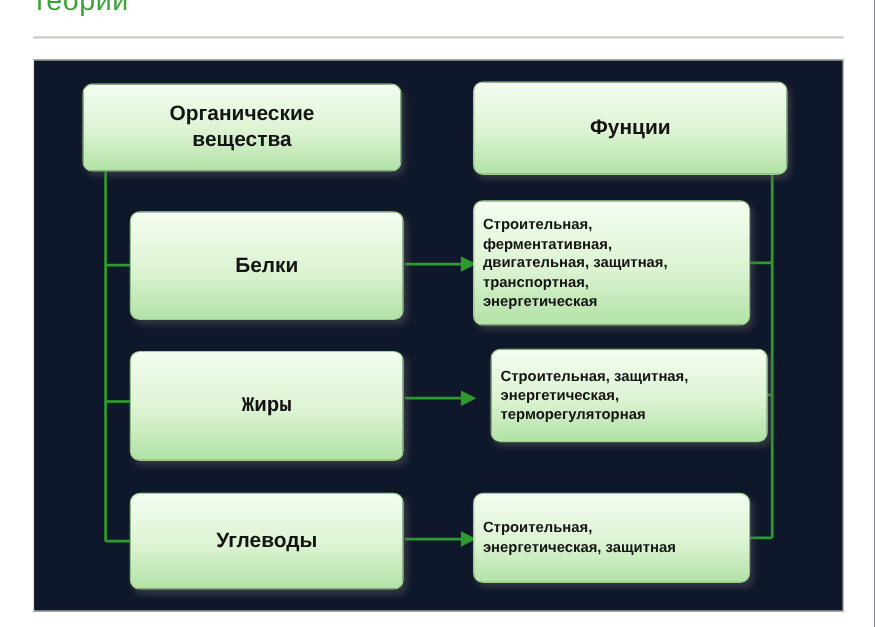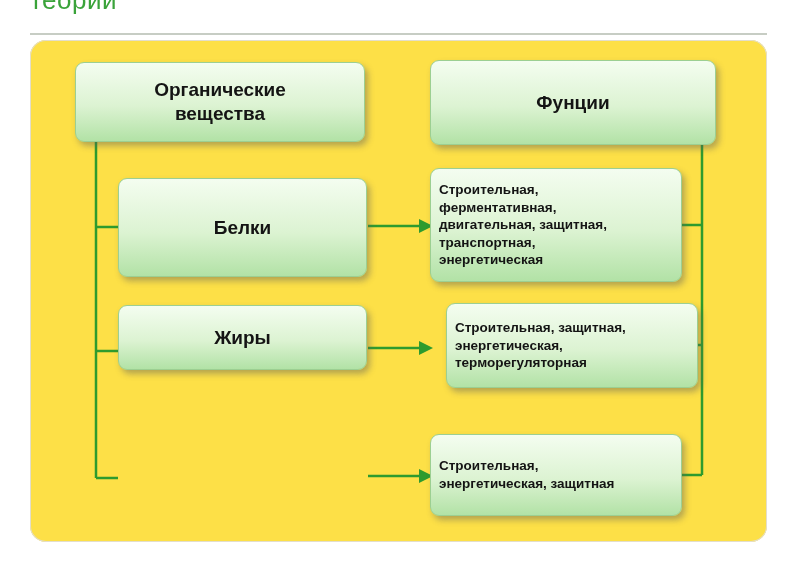--- a/index.html
+++ b/index.html
@@ -17,24 +17,24 @@
     cursor: pointer;
   }
 
   .top-rule {
     position: absolute; left: 30px; top: 33px;
     width: 737px; height: 2px;
     background: #c7cdc4;
   }
 
   .panel {
-    position: absolute; left: 30px; top: 40px;
+    position: absolute; left: 30px; top: 54px;
     width: 737px; height: 502px;
-    background: #fde047;
-    border-radius: 16px;
+    background: #0f172a;
+    border-radius: 0;
     box-shadow: inset 0 0 0 1px #e3decb;
   }
 
   .connectors {
     position: absolute; left: 0; top: 0;
     width: 737px; height: 502px;
   }
 
   .gbox {
     position: absolute;
@@ -47,21 +47,21 @@
     white-space: pre-line;
     box-sizing: border-box;
   }
 
   .hdr { font-size: 19px; line-height: 1.25; }
   .header-left  { left: 45px;  top: 22px; width: 290px; height: 80px; }
   .header-right { left: 400px; top: 20px; width: 286px; height: 85px; }
 
   .label-box { left: 88px; width: 249px; font-size: 19px; }
   .lb-0 { top: 138px; height: 99px; }
-  .lb-1 { top: 265px; height: 65px; }
+  .lb-1 { top: 265px; height: 100px; font-family: Liberation Mono, monospace; }
   .lb-2 { top: 394px; height: 88px; }
 
   .fn-box {
     left: 400px; width: 252px;
     font-size: 13.5px; line-height: 1.3;
     justify-content: flex-start; text-align: left;
     padding-left: 8px; padding-right: 8px;
   }
   .fb-0 { top: 128px; height: 114px; }
   .fb-1 { top: 263px; height: 85px; margin-left: 16px; }
@@ -115,17 +115,18 @@
 двигательная, защитная,
 транспортная,
 энергетическая</div>
 
   <div class="gbox label-box lb-1">Жиры</div>
 
   <div class="gbox fn-box fb-1">Строительная, защитная,
 энергетическая,
 терморегуляторная</div>
 
+  <div class="gbox label-box lb-2">Углеводы</div>
 
   <div class="gbox fn-box fb-2">Строительная,
 энергетическая, защитная</div>
 
 </div>
 
 </body></html>

